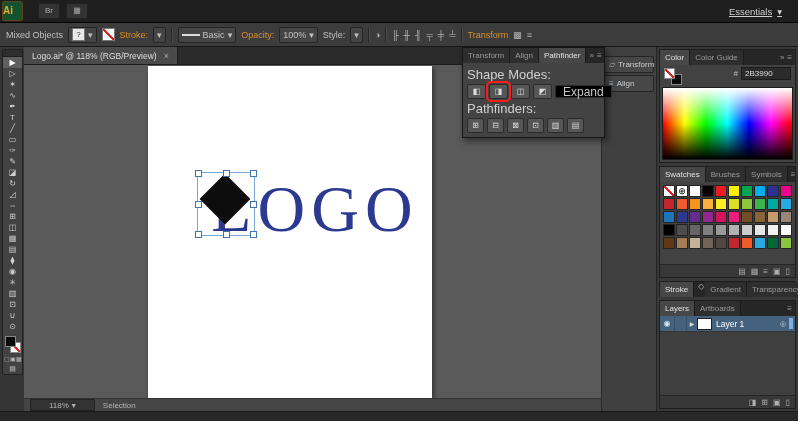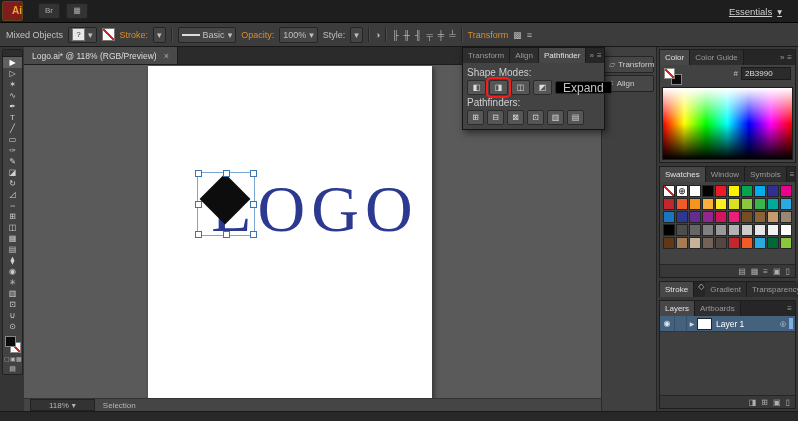--- a/index.html
+++ b/index.html
@@ -2,22 +2,22 @@
 <html><head>
 <meta charset="utf-8">
 <style>
   html,body{margin:0;padding:0;background:#ffffff;}
   body{width:800px;height:424px;}
   .app{position:relative;width:798px;height:421px;background:#4a4a4a;overflow:hidden;
        font-family:"Liberation Sans",sans-serif;color:#c8c8c8;}
 
   
   .menubar{height:22px;background:#1e1e1e;border-bottom:1px solid #050505;display:flex;align-items:center;font-size:10px;}
-  .ai-logo{width:19px;height:18px;margin:1px 3px 1px 2px;background:#7f1d1d;border:1px solid #5a4616;color:#f0a431;
-           font-weight:bold;font-size:10px;line-height:18px;text-align:right;border-radius:2px;}
+  .ai-logo{width:19px;height:18px;margin:1px 3px 1px 2px;background:#14532d;border:1px solid #5a4616;color:#f0a431;
+           font-weight:bold;font-size:10px;line-height:18px;text-align:left;border-radius:2px;}
   .menu-items{display:flex;height:100%;align-items:center;}
   .menu-item{padding:0 7px;line-height:22px;cursor:default;}
   .mid-icons{display:flex;gap:6px;margin-left:12px;}
   .mi{min-width:16px;height:14px;background:#333;border:1px solid #222;font-size:8px;line-height:13px;text-align:center;color:#aaa;border-radius:2px;padding:0 2px;}
   .workspace{margin-left:auto;margin-right:16px;display:flex;align-items:center;gap:5px;font-size:9.5px;color:#cfcfcf;text-decoration:underline;}
 
   
   .controlbar{height:23px;background:#3c3c3c;border-bottom:1px solid #191919;display:flex;align-items:center;
               font-size:9px;color:#c0c0c0;gap:5px;padding:0 6px;white-space:nowrap;overflow:hidden;}
   .cb-sep{width:1px;height:15px;background:#272727;border-right:1px solid #4a4a4a;}
@@ -64,21 +64,21 @@
   .zoom-box{height:10px;background:#333;border:1px solid #222;display:inline-flex;align-items:center;gap:3px;padding:0 18px;}
 
   
   .float-panel{position:absolute;left:462px;top:47px;width:141px;z-index:50;box-shadow:2px 3px 7px rgba(0,0,0,.5);
                border:1px solid #161616;background:#434343;}
   .tabbar{height:15px;background:#262626;display:flex;align-items:stretch;font-size:8px;}
   .tab{padding:0 5px;line-height:15px;color:#9a9a9a;background:#2e2e2e;border-right:1px solid #1b1b1b;cursor:default;}
   .tab.active{background:#474747;color:#e2e2e2;}
   .tab-icons{margin-left:auto;display:flex;align-items:center;gap:3px;padding:0 3px;color:#9a9a9a;font-size:8px;}
   .pf-body{padding:2px 0 4px 0;}
-  .pf-label{font-size:10px;color:#cfcfcf;margin:2px 4px 2px 4px;}
+  .pf-label{font-size:13px;color:#cfcfcf;margin:2px 4px 2px 4px;}
   .pf-row{display:flex;align-items:center;padding:0 4px;gap:3px;}
   .pf-btn{width:17px;height:13px;background:#565656;border:1px solid #2b2b2b;color:#ddd;font-size:8px;line-height:13px;
           text-align:center;border-radius:2px;cursor:default;}
   .pf-btn.small{width:15px;}
   .pf-btn.highlighted{outline:2px solid #ff1a1a;outline-offset:1px;}
   .expand-btn{margin-left:auto;height:13px;font-size:12px;color:#c5c5c5;background:#000000;border:1px solid #2b2b2b;
               padding:0 7px;border-radius:2px;line-height:12px;}
   .tooltip{position:absolute;left:497px;top:87px;width:216px;background:#ffffe1;border:1px solid #6f6f6f;color:#111;
            font-size:7.5px;line-height:9.5px;padding:2px 4px;z-index:99;box-shadow:1px 1px 3px rgba(0,0,0,.5);}
 
@@ -292,21 +292,21 @@
             <span>#</span>
             <span class="hex-input">2B3990</span>
           </div>
           <div class="spectrum"></div>
         </div>
       </div>
 
       <div class="panel">
         <div class="tabbar">
           <div class="tab active">Swatches</div>
-          <div class="tab">Window</div>
+          <div class="tab">Brushes</div>
           <div class="tab">Symbols</div>
           <div class="tab-icons">
               <span>≡</span>
             </div>
         </div>
         <div class="panel-body swatch-body">
           <div class="swatch-grid">
               <div class="swatch none"></div>
               <div class="swatch reg">⊕</div>
               <div class="swatch" style="background: rgb(255, 255, 255);"></div>

